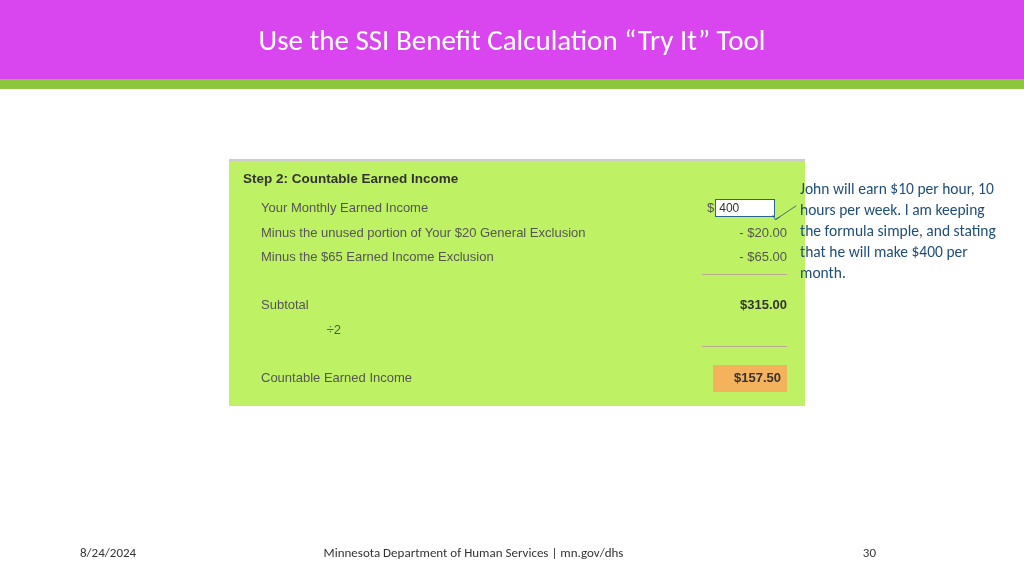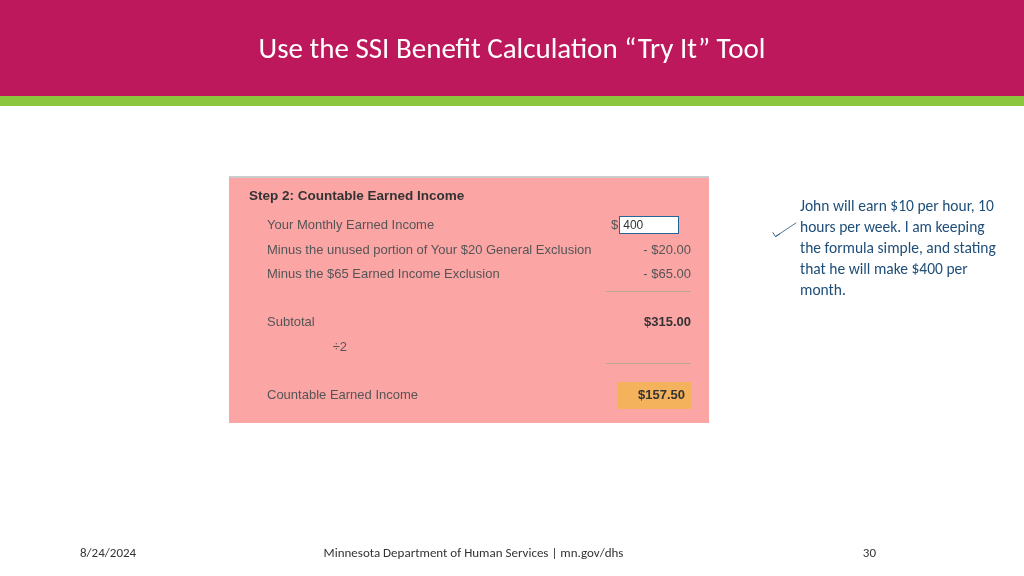--- a/index.html
+++ b/index.html
@@ -1,28 +1,28 @@
 <!DOCTYPE html>
 <html><head>
 <meta charset="utf-8">
 <style>
   * { box-sizing: border-box; margin: 0; padding: 0; }
   html, body { width: 1024px; height: 576px; font-family: Calibri, "Segoe UI", Arial, sans-serif; background: #fff; overflow: hidden; }
-  .header { background: #be185d; height: 96px; display: flex; align-items: center; justify-content: center; }
+  .header { background: #d946ef; height: 79px; display: flex; align-items: center; justify-content: center; }
   .header h1 { color: #fff; font-weight: 400; font-size: 29px; }
   .greenbar { height: 10px; background: #8cc63f; }
   .content { position: relative; height: 440px; }
   .tool-panel {
     position: absolute;
     left: 229px;
     top: 70px;
-    width: 480px;
-    background: #fca5a5;
+    width: 576px;
+    background: #bef264;
     border-top: 2px solid #cccccc;
-    padding: 10px 14px 14px 20px;
+    padding: 10px 14px 14px 14px;
     font-family: Arial, Helvetica, sans-serif;
   }
   .step-title { font-weight: bold; font-size: 13.5px; color: #333; margin-bottom: 10px; }
   .rows { padding-left: 18px; padding-right: 4px; }
   .row { display: flex; justify-content: space-between; align-items: center; font-size: 13px; color: #555; line-height: 1.9; }
   .row .label { flex: 1; }
   .row .val { text-align: right; min-width: 80px; }
   .inputwrap { display: inline-flex; align-items: center; gap: 1px; }
   .inputbox {
     width: 60px;

